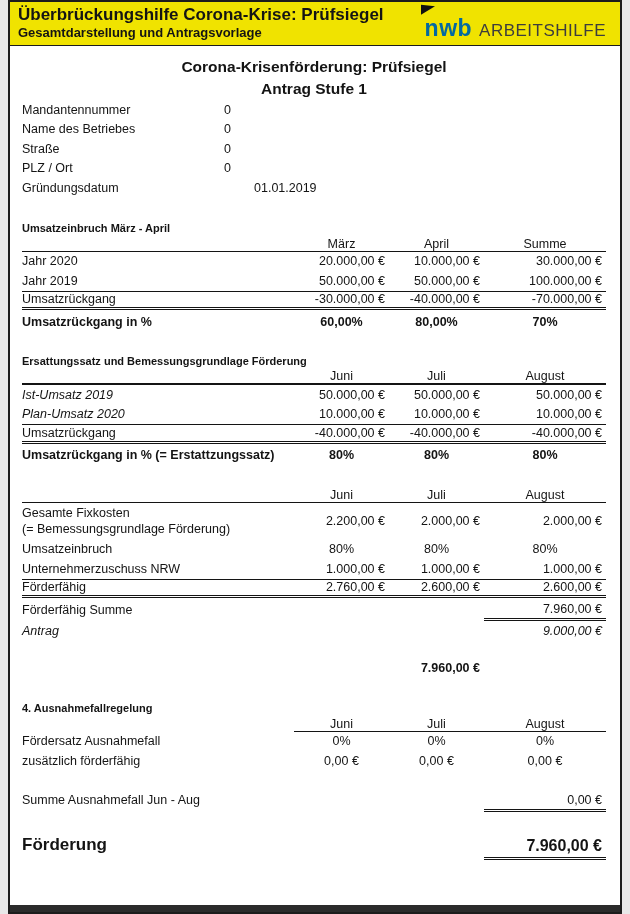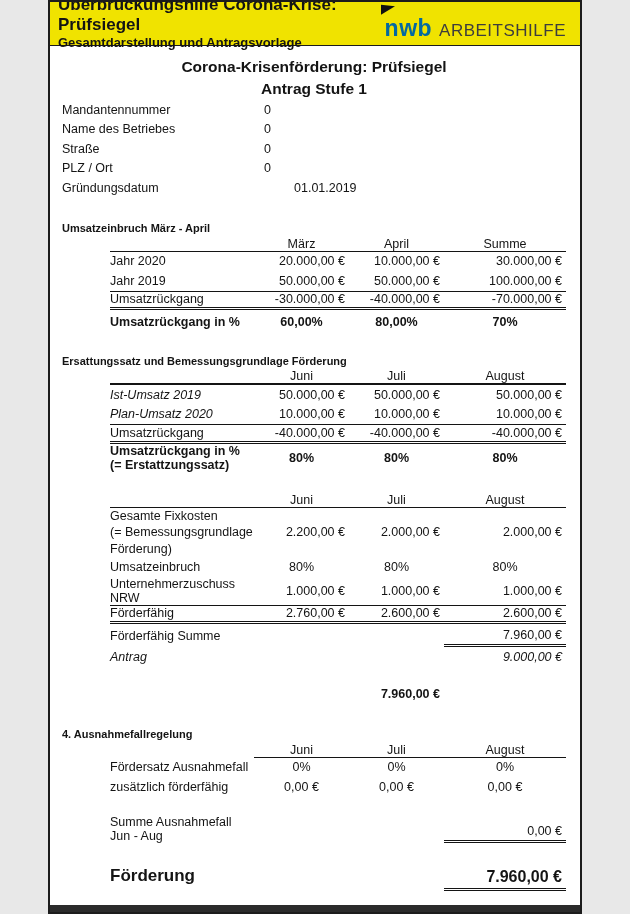--- a/index.html
+++ b/index.html
@@ -1,19 +1,19 @@
 <!DOCTYPE html>
 <html><head>
 <meta charset="utf-8">
 <style>
   * { margin:0; padding:0; box-sizing:border-box; }
   html,body { background:#e8e8e8; }
   body { font-family:"Liberation Sans", sans-serif; color:#141414; }
   .page {
-    position:relative; width:534px; height:914px; margin:0 auto;
+    position:relative; width:614px; height:914px; margin:0 auto;
     background:#ffffff; border:2px solid #1c1c1c; overflow:hidden;
   }
   
   .topbar {
     height:44px; background:#F0E300; display:flex;
     justify-content:space-between; align-items:center;
     padding:2px 10px 4px 8px; border-bottom:1px solid #1c1c1c;
   }
   .tb-title { font-size:17px; font-weight:bold; line-height:20px; }
   .tb-sub   { font-size:13px; font-weight:bold; line-height:16px; }
@@ -30,21 +30,21 @@
   .doc-title { margin-top:10px; text-align:center; font-weight:bold; font-size:15.5px; line-height:22px; }
   
   .form { }
   .frow { display:grid; grid-template-columns:202px 1fr; min-height:19.5px; align-items:center; font-size:12.5px; }
   .frow .indent { padding-left:30px; }
   
   .sec-heading { font-weight:bold; font-size:11px; }
   .mt24 { margin-top:24px; } .mt22 { margin-top:22px; }
   .mt18 { margin-top:18px; } .mt16 { margin-top:16px; }
   
-  .trow { display:grid; grid-template-columns:1fr 95px 95px 122px; align-items:center; min-height:19.5px; font-size:12.5px;margin-left:48px; }
+  .trow { display:grid; grid-template-columns:1fr 95px 95px 122px; align-items:center; min-height:19.5px; font-size:12.5px; }
   .num { text-align:right; padding-right:4px; }
   .ctr { text-align:center; }
   .thead { border-bottom:1px solid #141414; min-height:18px; align-items:end; }
   .thead2 { border-bottom:2px solid #141414; }
   .line-above { border-top:1.5px solid #141414; }
   .dbl-below  { border-bottom:3px double #141414; }
   .bold-row { font-weight:bold; min-height:23px; }
   .it { font-style:italic; }
   .two-line { min-height:37px; }
   .two-line .lbl div { line-height:16.5px; }

